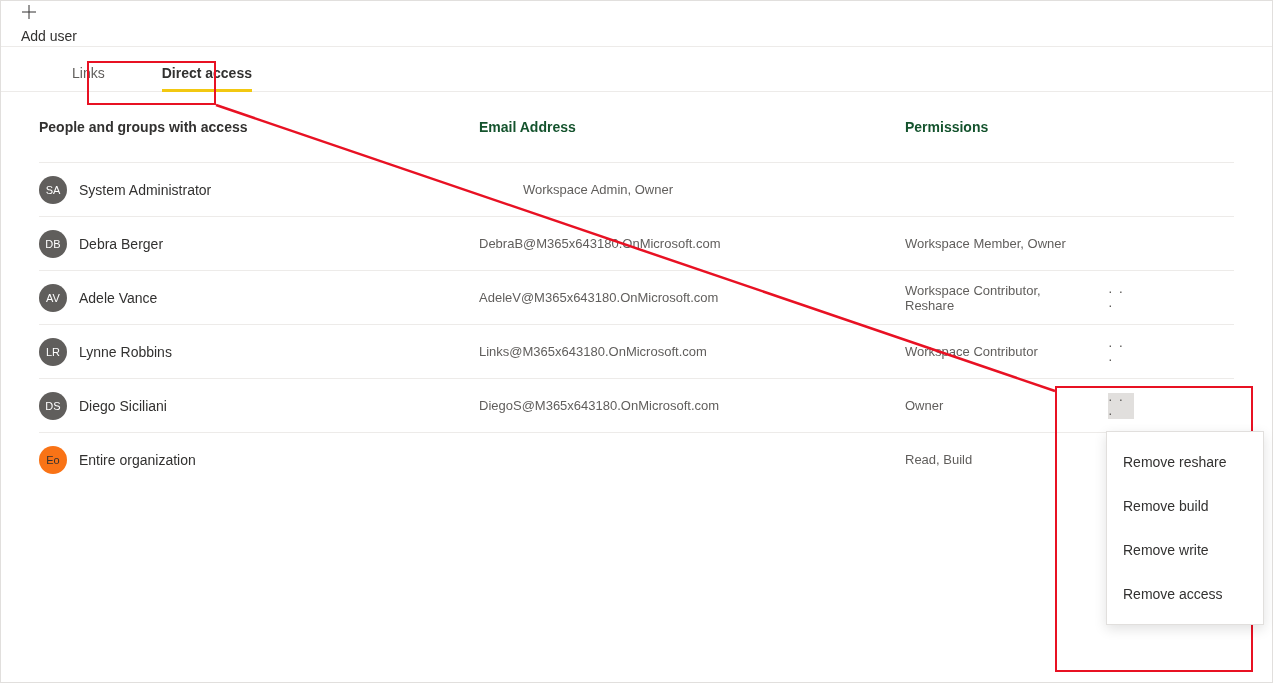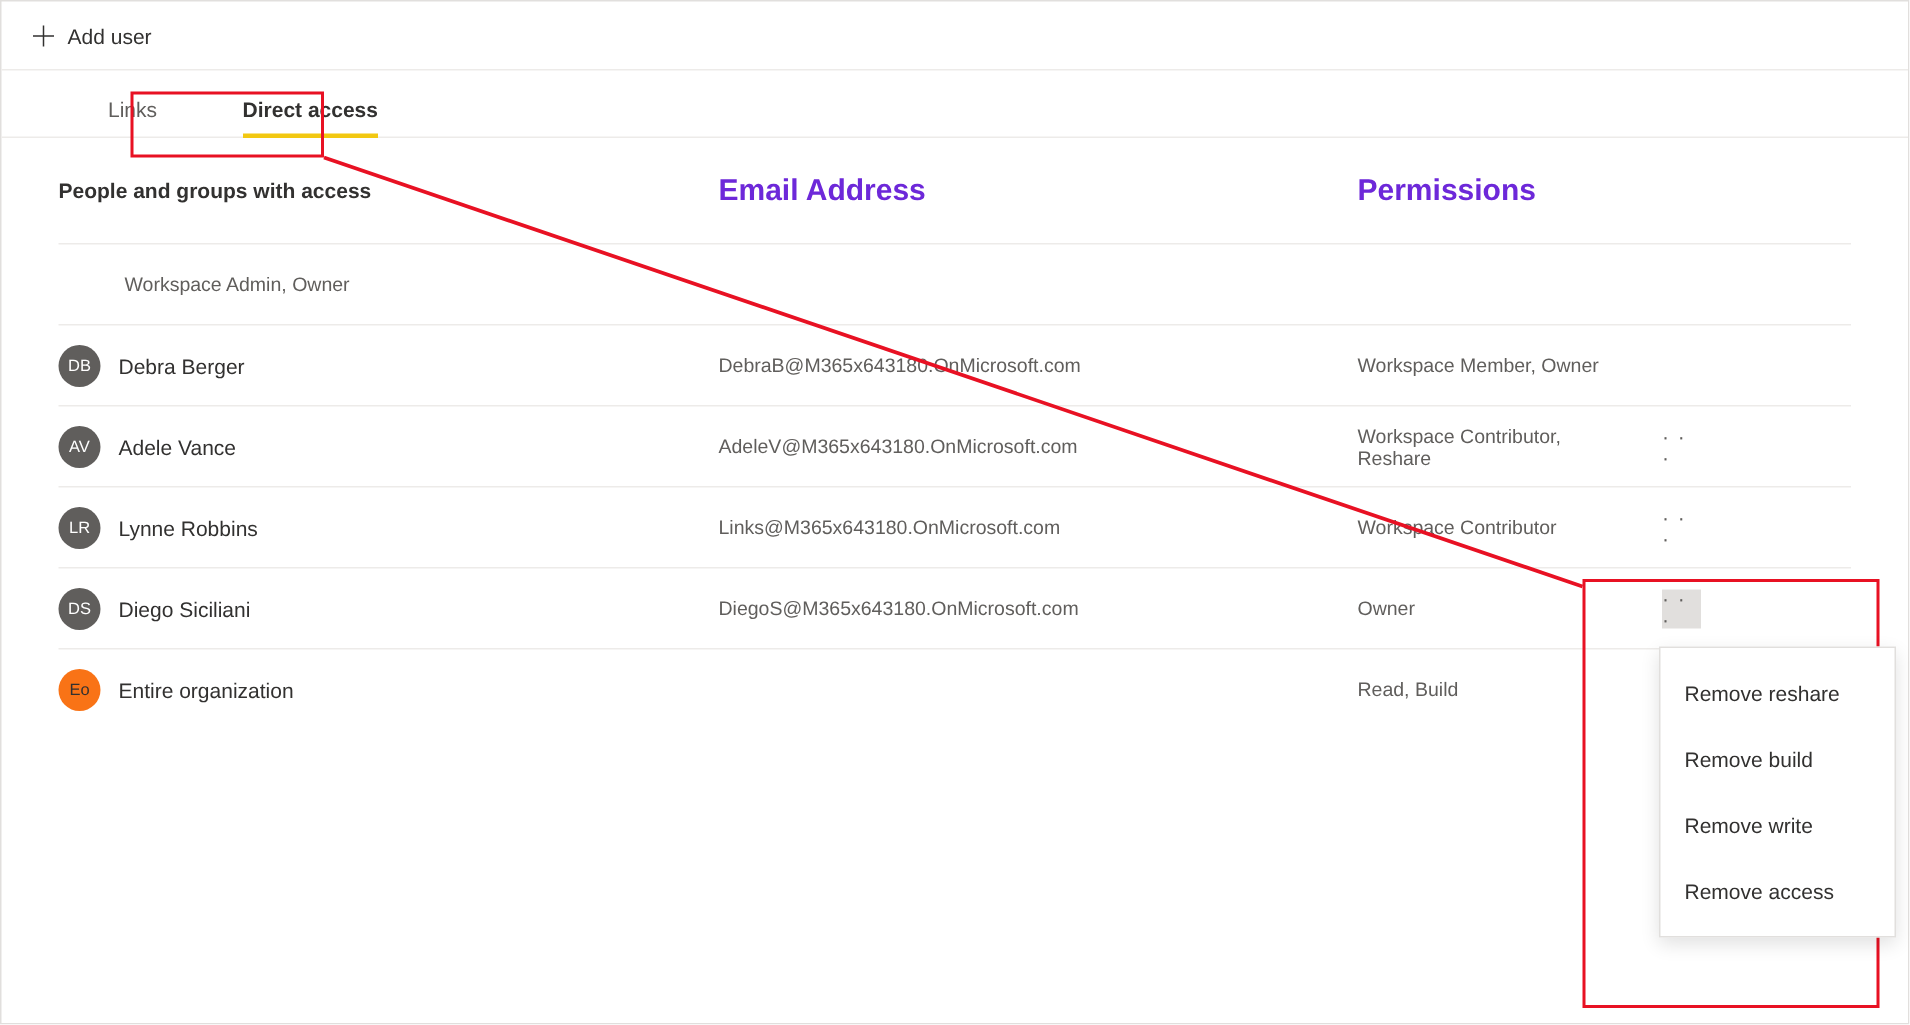--- a/index.html
+++ b/index.html
@@ -1,31 +1,31 @@
 <!DOCTYPE html>
 <html><head>
 <meta charset="utf-8">
 <style>
   * { box-sizing: border-box; }
   html, body { margin:0; padding:0; font-family: "Segoe UI", -apple-system, sans-serif; font-size:14px; color:#323130; background:#fff; }
   .panel { width:1273px; height:683px; border:1px solid #e1dfdd; position:relative; }
   .toolbar { display:flex; align-items:center; height:46px; padding:0 20px; border-bottom:1px solid #edebe9; }
-  .add-user { display:flex; gap:8px; cursor:pointer; color:#323130; }
+  .add-user { display:flex; gap:8px; cursor:pointer; color:#323130;flex-direction:column; }
   .plus-icon { width:16px; height:16px; display:flex; align-items:center; justify-content:center; }
   .tabs { display:flex; gap:24px; padding:18px 38px 0 38px; border-bottom:1px solid #edebe9; }
   .tab { padding-bottom:10px; color:#605e5c; cursor:pointer; position:relative;margin-left:33px; }
   .tab.active { color:#323130; font-weight:600; }
   .tab.active::after { content:""; position:absolute; left:0; right:0; bottom:-1px; height:3px; background:#f2c811; }
   .table { padding:0 38px; }
   .thead { display:flex; align-items:center; height:70px; font-weight:600; color:#323130; }
   .col-people { width:440px; display:flex; align-items:center; gap:12px; }
   .col-email { width:382px; color:#605e5c; font-size:13px; }
   .col-perm { width:230px; color:#605e5c; font-size:13px;padding-left:44px; }
   .col-actions { width:60px; display:flex; align-items:center; justify-content:center; }
-  .thead .col-email, .thead .col-perm { color:#6d28d9; font-size:20px; }
+  .thead .col-email, .thead .col-perm { color:#14532d; font-size:14px; }
   .row { display:flex; align-items:center; height:54px; border-top:1px solid #edebe9; }
   .avatar { width:28px; height:28px; border-radius:50%; background:#605e5c; color:#fff; font-size:11px; display:flex; align-items:center; justify-content:center; flex-shrink:0; }
   .avatar.light { background:#f97316; color:#323130; }
   .ellipsis-btn { width:26px; height:26px; display:flex; align-items:center; justify-content:center; cursor:pointer; }
   .ellipsis-btn.hovered { background:#e1dfdd; }
   .ellipsis-glyph { letter-spacing:1px; font-size:14px; color:#605e5c; line-height:1; }
   .menu { position:absolute; top:430px; left:1105px; width:158px; background:#fff; border:1px solid #e1dfdd; box-shadow:0 4px 12px rgba(0,0,0,0.12); padding:8px 0; z-index:10; }
   .menu-item { padding:14px 16px; cursor:pointer; color:#323130; font-size:14px; }
   
   .ann-box1 { position:absolute; top:60px; left:86px; width:129px; height:44px; border:2.5px solid #e81123; pointer-events:none; }
@@ -55,20 +55,24 @@
 
   <div class="table">
     <div class="thead">
       <div class="col-people">People and groups with access</div>
       <div class="col-email">Email Address</div>
       <div class="col-perm">Permissions</div>
       <div class="col-actions"></div>
     </div>
     <div id="rows">
         <div class="row">
+          <div class="col-people">
+            <div class="avatar">SA</div>
+            <span>System Administrator</span>
+          </div>
           <div class="col-perm">Workspace Admin, Owner</div>
           <div class="col-actions"></div>
         </div>
         <div class="row">
           <div class="col-people">
             <div class="avatar">DB</div>
             <span>Debra Berger</span>
           </div>
           <div class="col-email">DebraB@M365x643180.OnMicrosoft.com</div>
           <div class="col-perm">Workspace Member, Owner</div>

